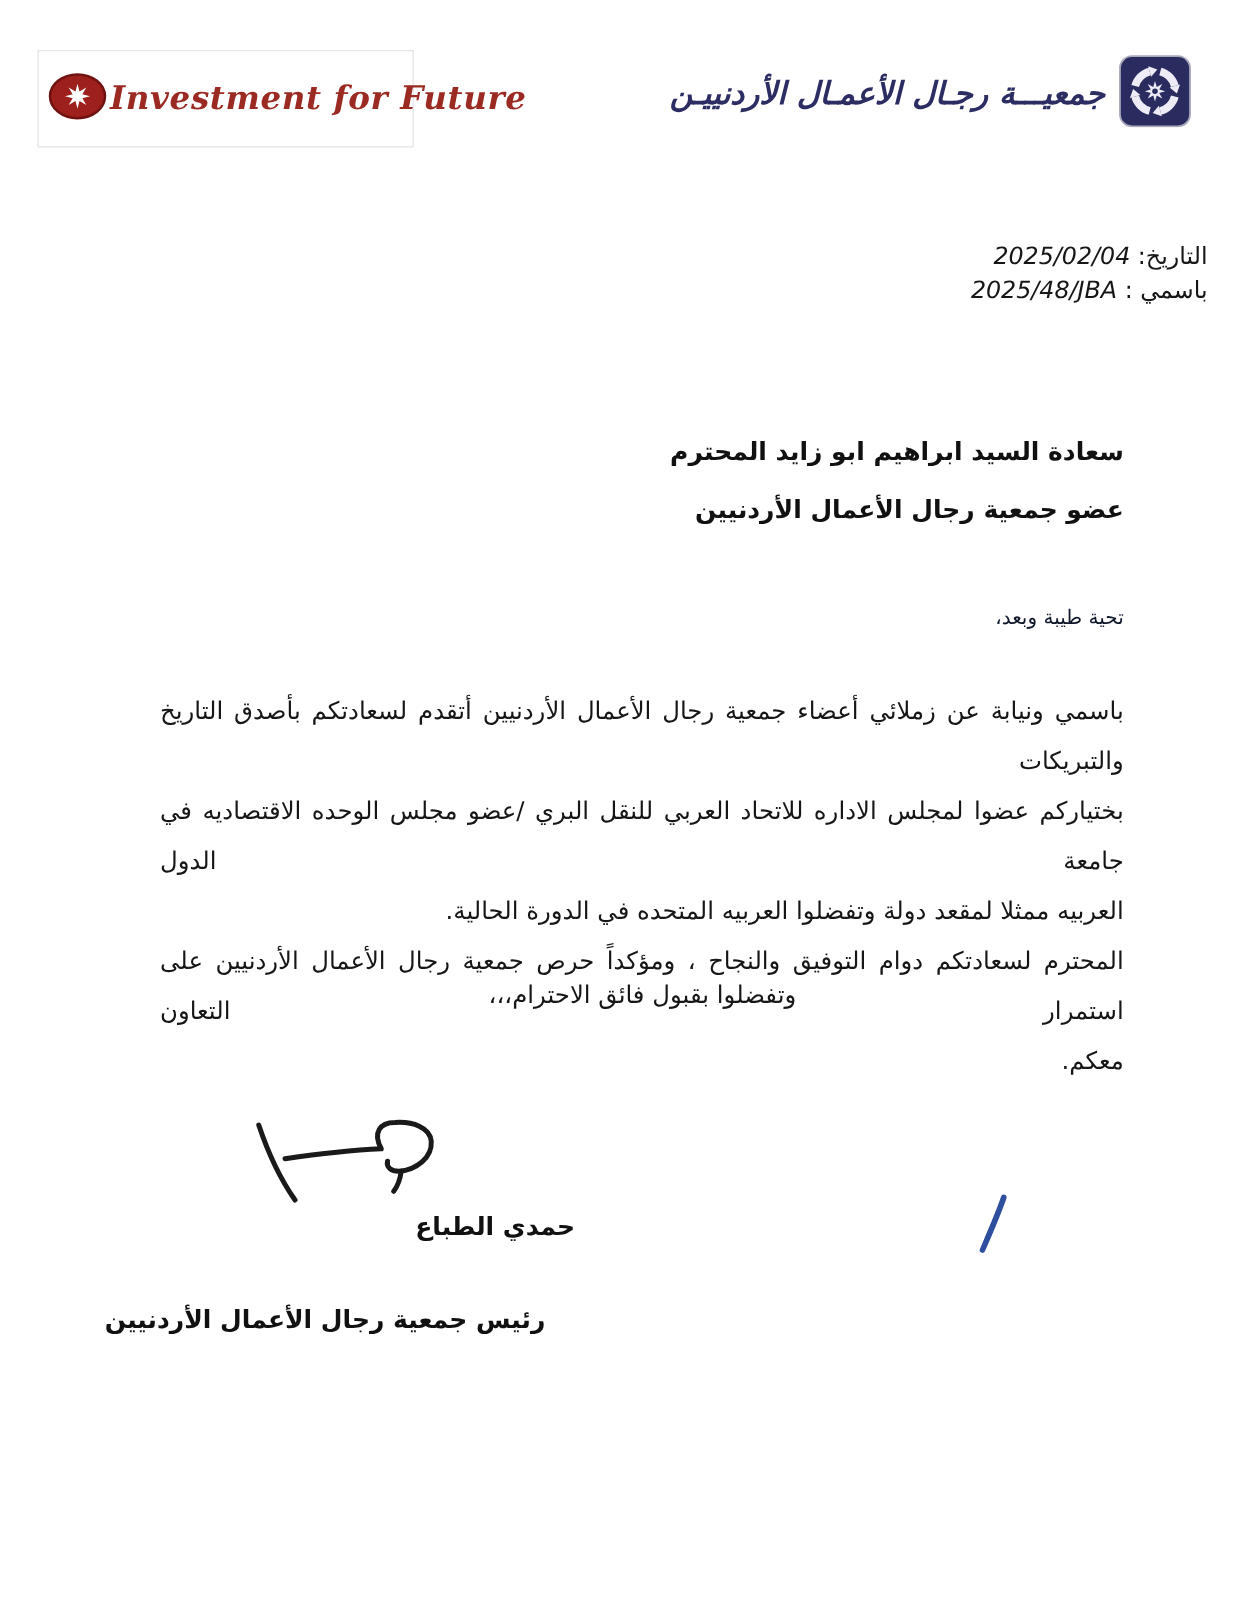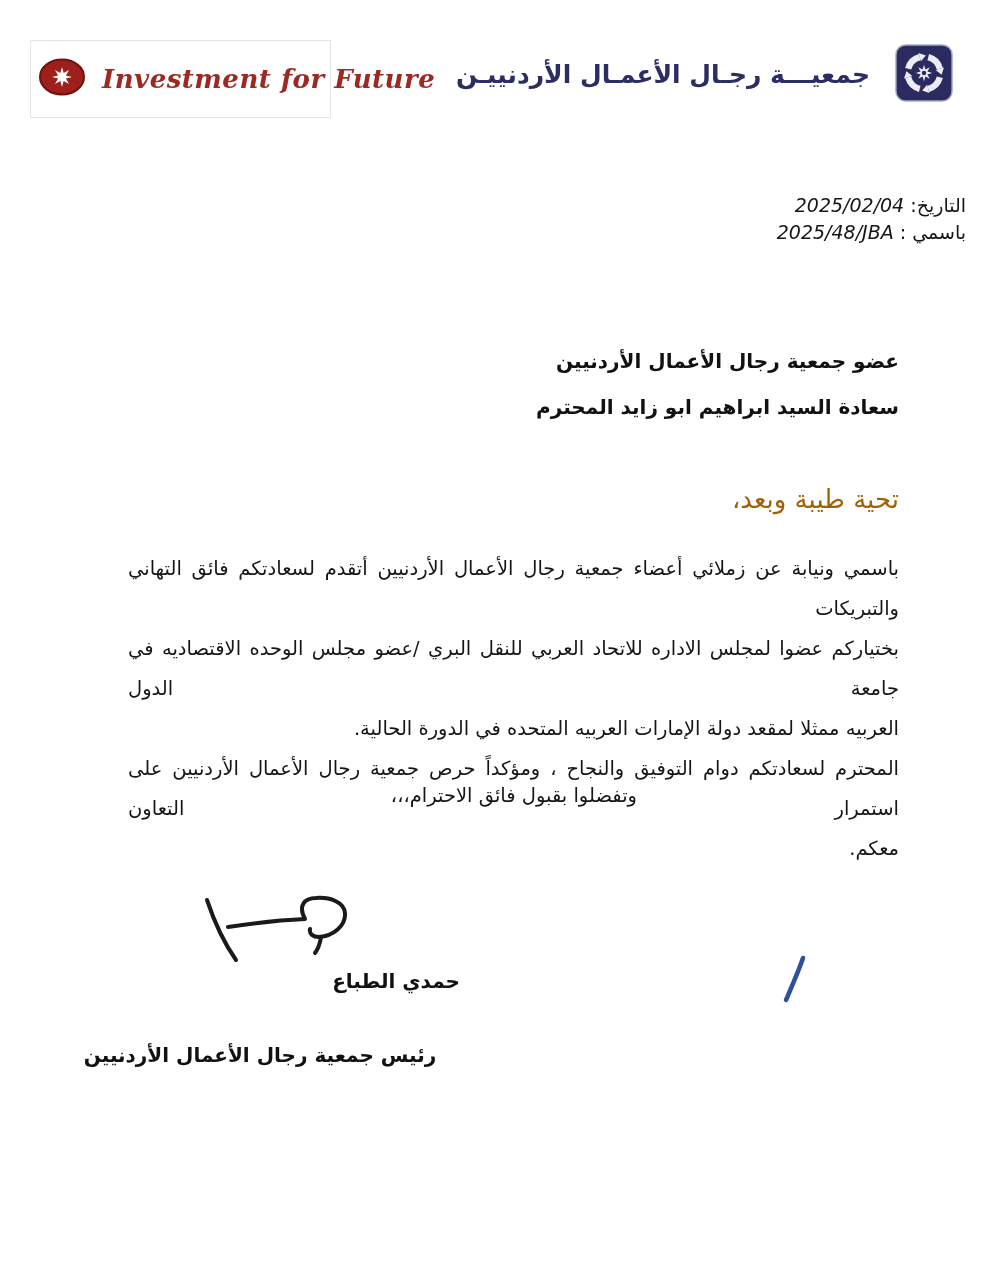--- a/index.html
+++ b/index.html
@@ -4,28 +4,28 @@
 <style>
   html,body{margin:0;padding:0;background:#ffffff;}
   .page{
     position:relative;width:999px;height:1280px;background:#ffffff;overflow:hidden;
     font-family:"DejaVu Sans",sans-serif;color:#1b1b1b;margin:0 auto;
   }
   
   .hdr-left{
     position:absolute;left:30px;top:40px;width:301px;height:78px;
     border:1px solid #e4e4e4;background:#fff;box-sizing:border-box;
-    display:flex;align-items:center;gap:16px;padding:0 7px;
+    display:flex;align-items:center;gap:2px;padding:0 7px;
   }
   .invest-text{
     font-family:"DejaVu Serif",serif;font-style:italic;font-weight:bold;
     font-size:26px;color:#9b2a23;white-space:nowrap;letter-spacing:0.5px;
   }
   .hdr-right{
-    position:absolute;right:46px;top:44px;display:flex;align-items:center;gap:25px;
+    position:absolute;right:46px;top:44px;display:flex;align-items:center;gap:11px;font-style:italic;
   }
   .jba-text{display:flex;flex-direction:column;align-items:flex-end;}
   .jba-title{
     direction:rtl;font-size:25px;font-weight:bold;color:#2b2d63;line-height:1.25;
     white-space:nowrap;
   }
   .jba-sub{
     font-size:22.5px;color:#58595b;line-height:1.05;letter-spacing:-0.6px;white-space:nowrap;
   }
   
@@ -34,21 +34,21 @@
     font-size:19px;line-height:27px;color:#161616;
   }
   .meta .val{direction:ltr;unicode-bidi:isolate;font-style:italic;}
   
   .recipient{
     position:absolute;right:100px;top:338px;direction:rtl;text-align:right;
     font-weight:bold;font-size:20px;line-height:46px;color:#111;white-space:nowrap;
   }
   .greeting{
     position:absolute;right:100px;top:484px;direction:rtl;text-align:right;
-    font-size:26px;color:#a16207;white-space:nowrap;
+    font-size:16px;color:#0f172a;white-space:nowrap;
   }
   .body-block{
     position:absolute;right:100px;left:128px;top:549px;direction:rtl;
     font-size:19.5px;line-height:40px;color:#161616;
   }
   .body-line{text-align:right;}
   .body-line.full{text-align:justify;text-align-last:justify;}
   .closing{
     position:absolute;right:362px;top:784px;direction:rtl;font-size:19.5px;
     color:#161616;white-space:nowrap;
@@ -110,30 +110,30 @@
       <span>التاريخ:</span>
       <span class="val">2025/02/04</span>
     </div>
     <div>
       <span>باسمي :</span>
       <span class="val">2025/48/JBA</span>
     </div>
   </div>
 
   <div class="recipient">
+    <div>سعادة السيد ابراهيم ابو زايد المحترم</div>
     <div>عضو جمعية رجال الأعمال الأردنيين</div>
-    <div>سعادة السيد ابراهيم ابو زايد المحترم</div>
   </div>
 
   <div class="greeting">تحية طيبة وبعد،</div>
 
   <div class="body-block">
-    <div class="body-line full">باسمي ونيابة عن زملائي أعضاء جمعية رجال الأعمال الأردنيين أتقدم لسعادتكم فائق التهاني والتبريكات</div>
+    <div class="body-line full">باسمي ونيابة عن زملائي أعضاء جمعية رجال الأعمال الأردنيين أتقدم لسعادتكم بأصدق التاريخ والتبريكات</div>
     <div class="body-line full">بختياركم عضوا لمجلس الاداره للاتحاد العربي للنقل البري /عضو مجلس الوحده الاقتصاديه في جامعة الدول</div>
-    <div class="body-line">العربيه ممثلا لمقعد دولة الإمارات العربيه المتحده في الدورة الحالية.</div>
+    <div class="body-line">العربيه ممثلا لمقعد دولة وتفضلوا العربيه المتحده في الدورة الحالية.</div>
     <div class="body-line full">المحترم لسعادتكم دوام التوفيق والنجاح ، ومؤكداً حرص جمعية رجال الأعمال الأردنيين على استمرار التعاون</div>
     <div class="body-line">معكم.</div>
   </div>
 
   <div class="closing">وتفضلوا بقبول فائق الاحترام،،،</div>
 
   <div class="sig-ink">
     <svg width="180" height="85" viewBox="0 0 180 85" aria-hidden="true">
       <g stroke="#1a1a1a" stroke-width="4" fill="none" stroke-linecap="round" stroke-linejoin="round">
         <path d="M 22 12 C 28 30, 37 52, 51 72"></path>

